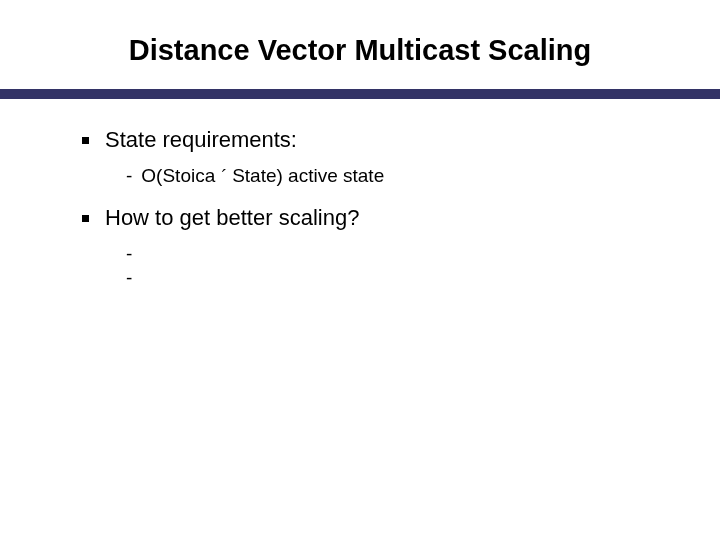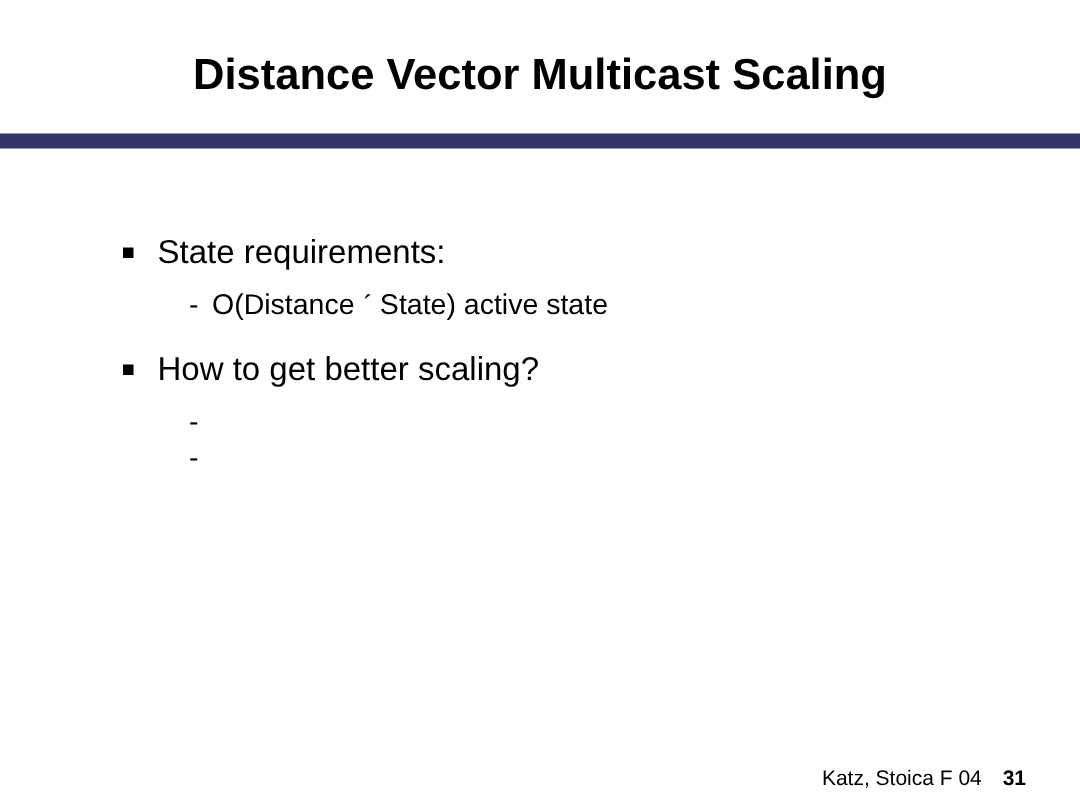--- a/index.html
+++ b/index.html
@@ -1,21 +1,21 @@
 <!DOCTYPE html>
 <html><head>
 <meta charset="utf-8">
 <style>
   * { margin: 0; padding: 0; box-sizing: border-box; }
   html, body { width: 720px; height: 540px; background: #ffffff; font-family: Arial, Helvetica, sans-serif; }
   .slide { position: relative; width: 720px; height: 540px; }
   .title-block { padding-top: 34px; text-align: center; }
   .title { font-size: 29px; font-weight: bold; color: #000; }
   .rule { height: 10px; background: #333366; margin-top: 22px; }
-  .body { padding: 12px 60px 0 82px; margin-top: 44px; }
+  .body { padding: 28px 60px 0 82px; }
   .top-item { font-size: 22px; color: #000; display: flex; align-items: flex-start; margin-top: 10px; }
   .top-item:first-child { margin-top: 0; }
   .square-bullet { display: inline-block; width: 7px; height: 7px; background: #000; margin-top: 10px; margin-right: 16px; flex: 0 0 auto; }
   .sub-list { padding: 10px 0 8px 44px; }
   .sub-item { font-size: 19px; color: #000; display: flex; align-items: flex-start; margin-top: 2px; }
   .dash { flex: 0 0 auto; margin-right: 9px; }
   .multiply { font-family: 'Times New Roman', serif; }
   .footer { position: absolute; right: 36px; bottom: 14px; font-size: 14px; color: #000; }
   .page-num { font-weight: bold; margin-left: 10px; }
 </style>
@@ -32,38 +32,34 @@
   <div class="body">
 
     <div class="top-item">
       <span class="square-bullet"></span>
       <span>State requirements:</span>
     </div>
     <div class="sub-list">
       <div class="sub-item">
         <span class="dash">-</span>
         <span>
-          <span>O(Distance </span><span class="multiply">´</span><span> State) active state</span>
+          <span>O(Stoica </span><span class="multiply">´</span><span> State) active state</span>
         </span>
       </div>
     </div>
 
     <div class="top-item">
       <span class="square-bullet"></span>
       <span>How to get better scaling?</span>
     </div>
     <div class="sub-list">
       <div class="sub-item">
         <span class="dash">-</span>
       </div>
       <div class="sub-item">
         <span class="dash">-</span>
       </div>
     </div>
 
   </div>
 
-  <div class="footer">
-    <span>Katz, Stoica F 04</span>
-    <span class="page-num">31</span>
-  </div>
 
 </div>
 
 </body></html>

